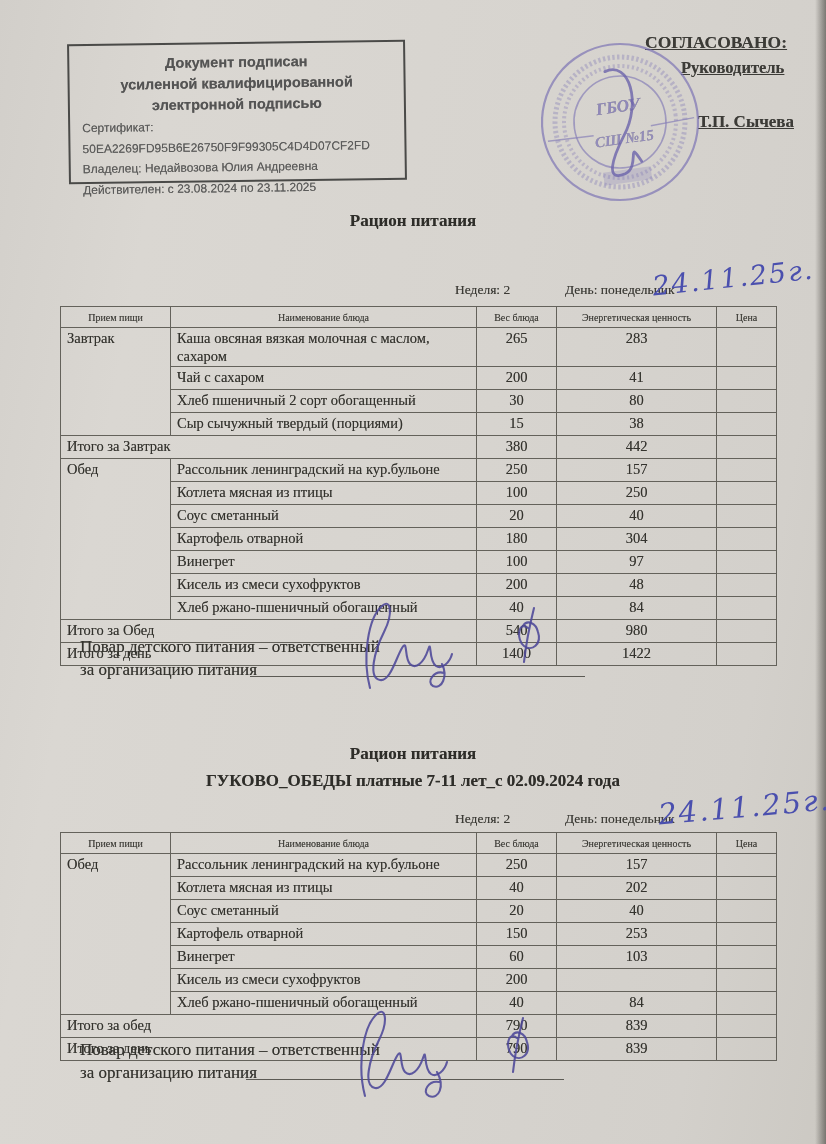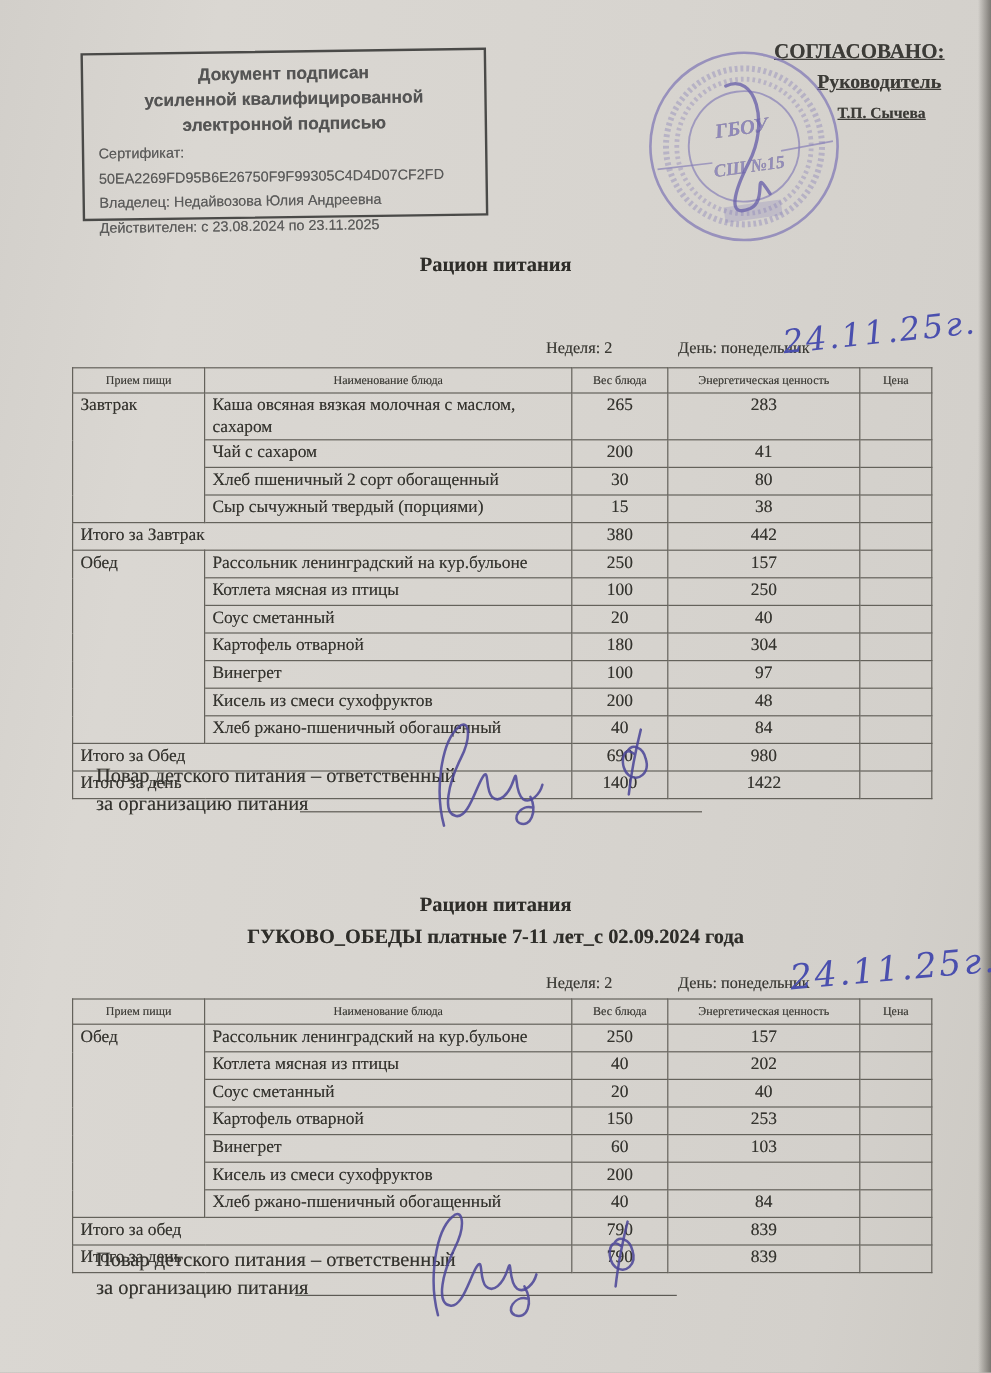--- a/index.html
+++ b/index.html
@@ -16,21 +16,21 @@
   .sigbox{position:absolute;left:68px;top:42px;width:338px;height:140px;
     border:2px solid #4a4a48;transform:rotate(-0.8deg);
     font-family:"Liberation Sans",sans-serif;color:#5b5b5b;padding:8px 12px 0 12px;box-sizing:border-box;}
   .sigbox .t{ text-align:center;font-size:14.5px;font-weight:600;line-height:21px;color:#545454;}
   .sigbox .s{ font-size:12px;line-height:18.5px;margin-top:2px;}
 
   
   .approve{position:absolute;font-weight:bold;color:#3c3b37;text-decoration:underline;}
   .a1{left:645px;top:32px;font-size:17.5px;}
   .a2{left:681px;top:58px;font-size:16.5px;}
-  .a3{left:698px;top:86px;font-size:13px;}
+  .a3{left:698px;top:112px;font-size:17px;}
 
   .stamp{position:absolute;left:536px;top:38px;opacity:.85;transform:rotate(-8deg);}
 
   
   .cline{position:absolute;left:55px;width:716px;text-align:center;font-weight:bold;font-size:17px;color:#2e2d29;}
   .meta{position:absolute;font-size:13.5px;color:#3b3a35;}
   .hand{position:absolute;font-family:"DejaVu Serif",serif;font-style:italic;
     color:#4a4fae;text-shadow:none;white-space:nowrap;letter-spacing:2px;}
 
   
@@ -178,21 +178,21 @@
           <td class="num"></td>
         </tr>
         <tr>
           <td class="dish">Хлеб ржано-пшеничный обогащенный</td>
           <td class="num">40</td>
           <td class="num">84</td>
           <td class="num"></td>
         </tr>
         <tr>
           <td colspan="2" class="total">Итого за Обед</td>
-          <td class="num">690</td>
+          <td class="num">540</td>
           <td class="num">980</td>
           <td class="num"></td>
         </tr>
         <tr>
           <td colspan="2" class="total">Итого за день</td>
           <td class="num">1400</td>
           <td class="num">1422</td>
           <td class="num"></td>
         </tr>
       </tbody>

